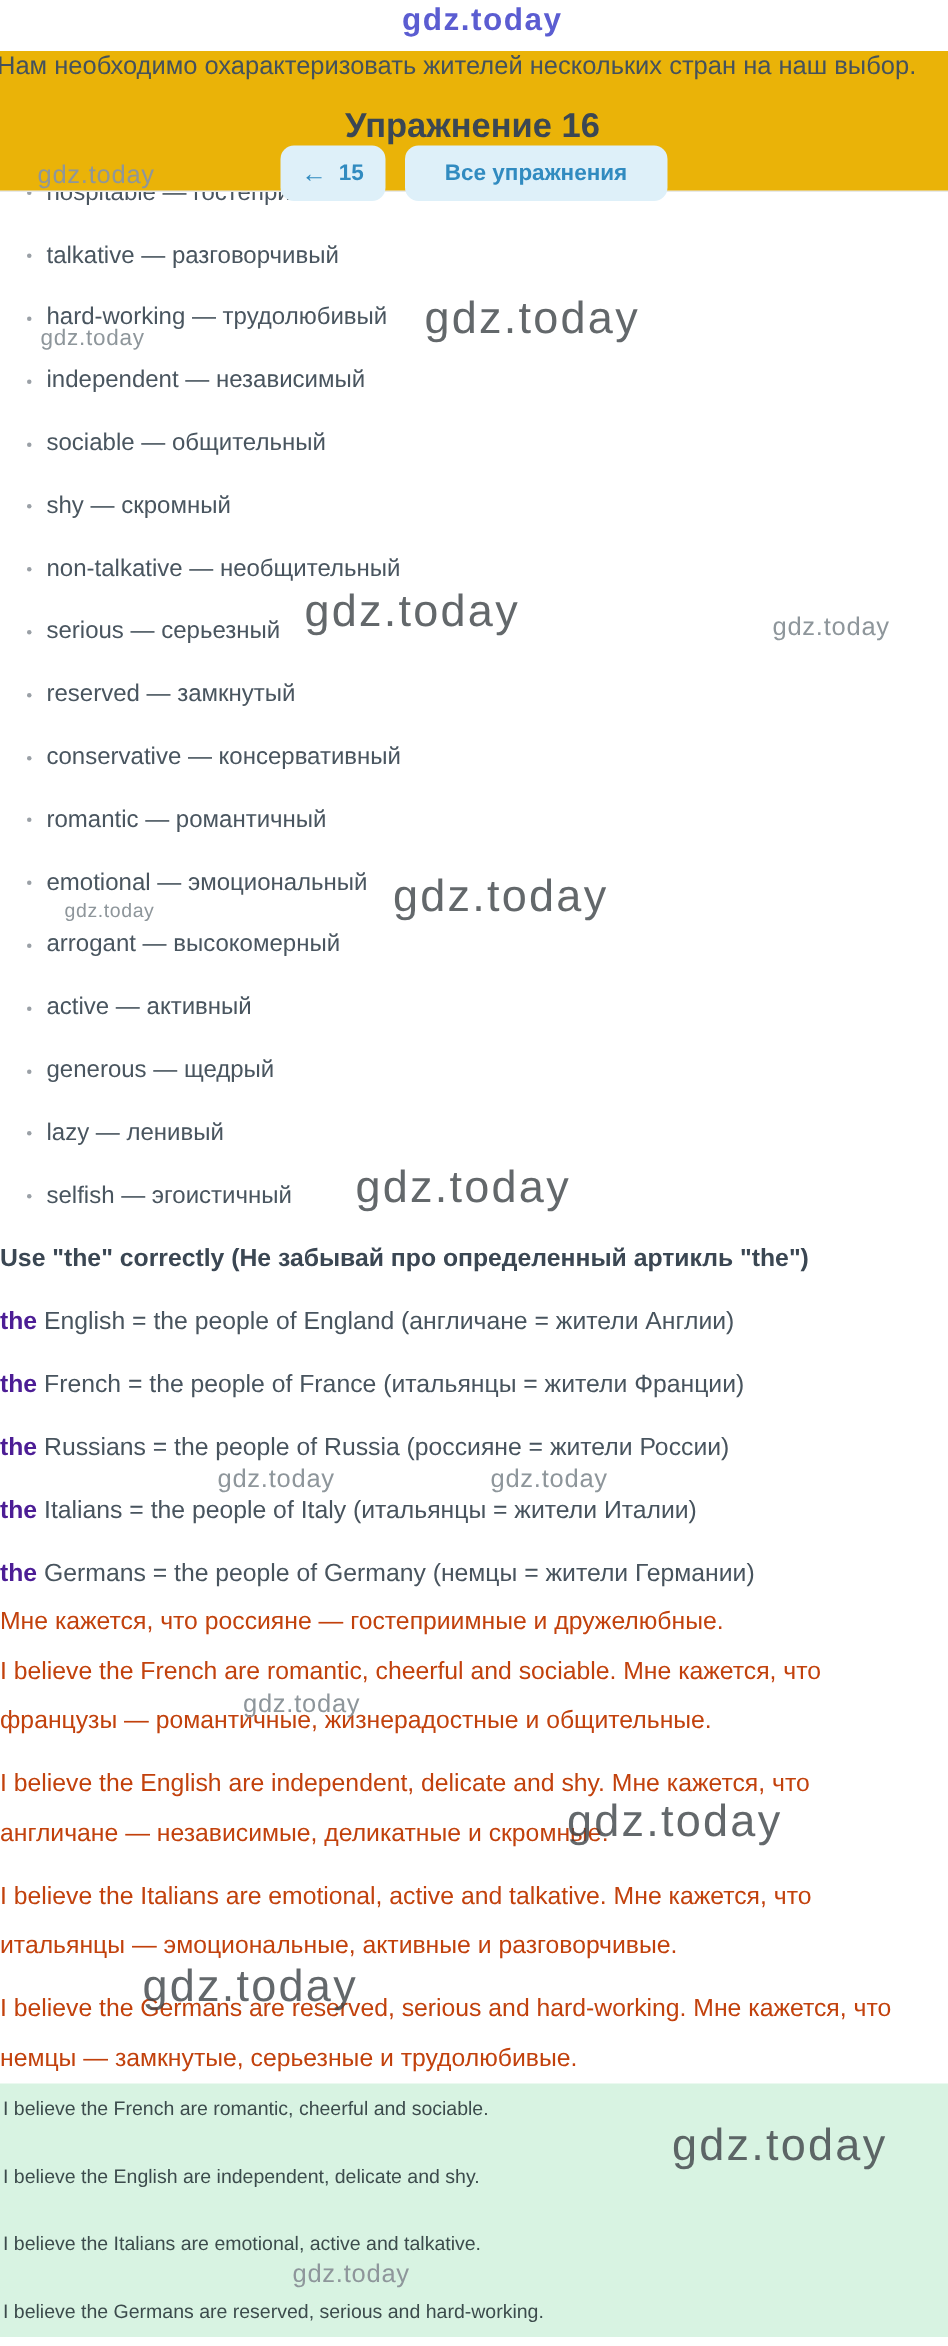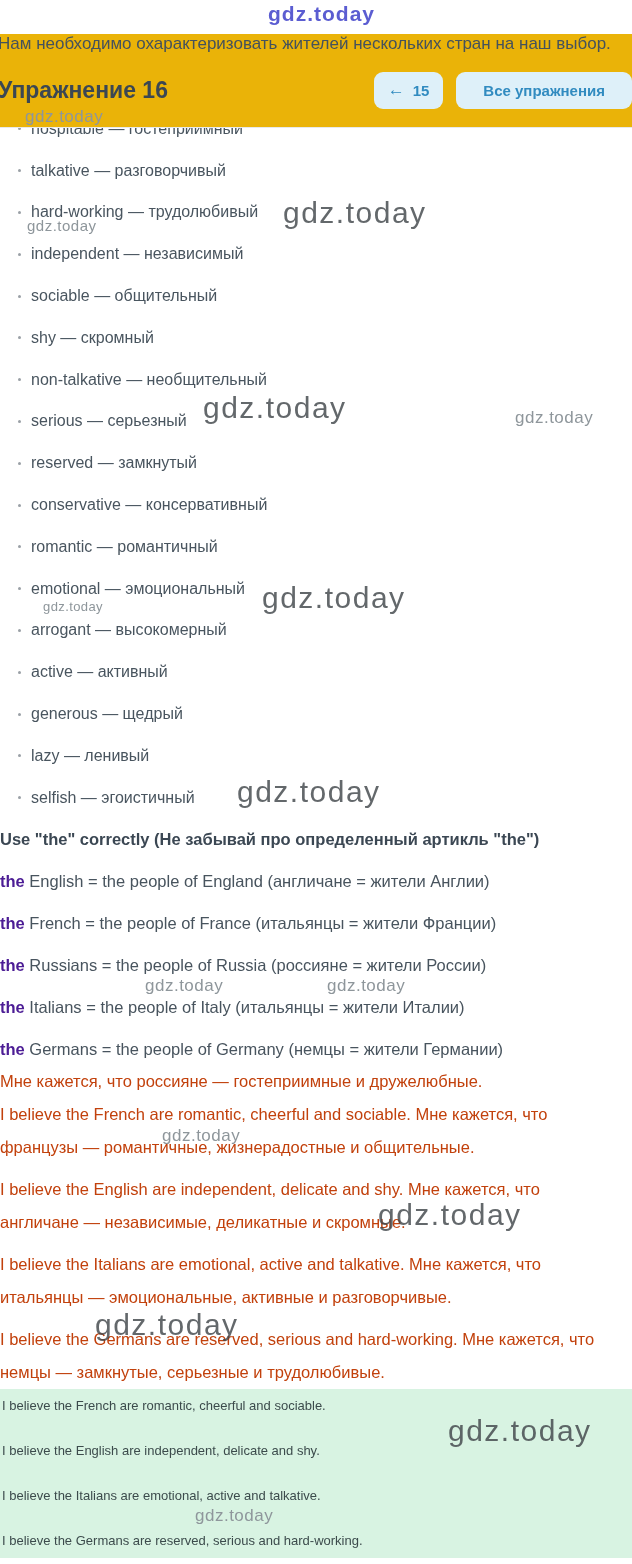--- a/index.html
+++ b/index.html
@@ -24,21 +24,21 @@
     position: relative; z-index: 2; background: #eab308;
     border-bottom: 1px solid #e7e9ea;
     padding-bottom: 17px;
   }
   .intro {
     margin: 34px 0 0 -2px;
     font-size: 17px; line-height: 20px; color: #45525c;
   }
   .ex-header {
     margin-top: 16px; height: 40px;
-    display: flex; justify-content: space-between; align-items: center;
+    display: flex; justify-content: space-between; align-items: center; flex-direction: column;
   }
   .ex-title {
     margin-left: -2px;
     font-size: 23px; font-weight: 700; color: #3b4753;
   }
   .btn-group { display: flex; align-items: center; }
   .btn {
     background: #def0f9; color: #318bc0;
     border: none; border-radius: 9px;
     font-family: "Liberation Sans", sans-serif;

